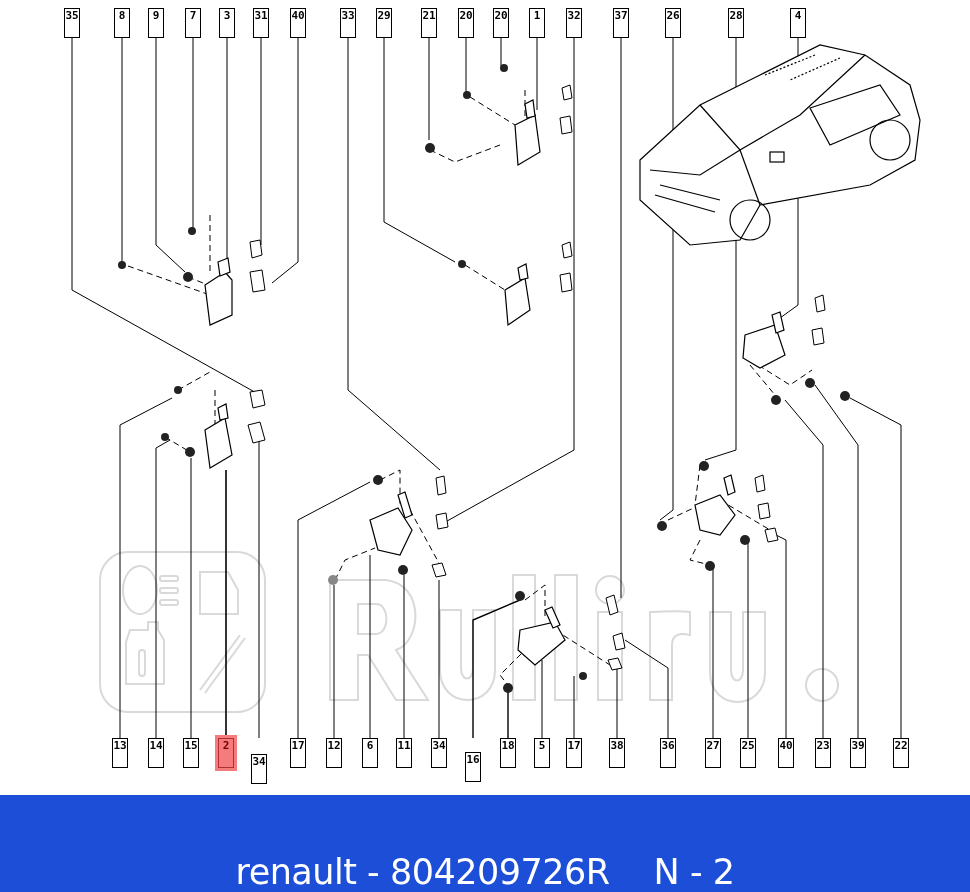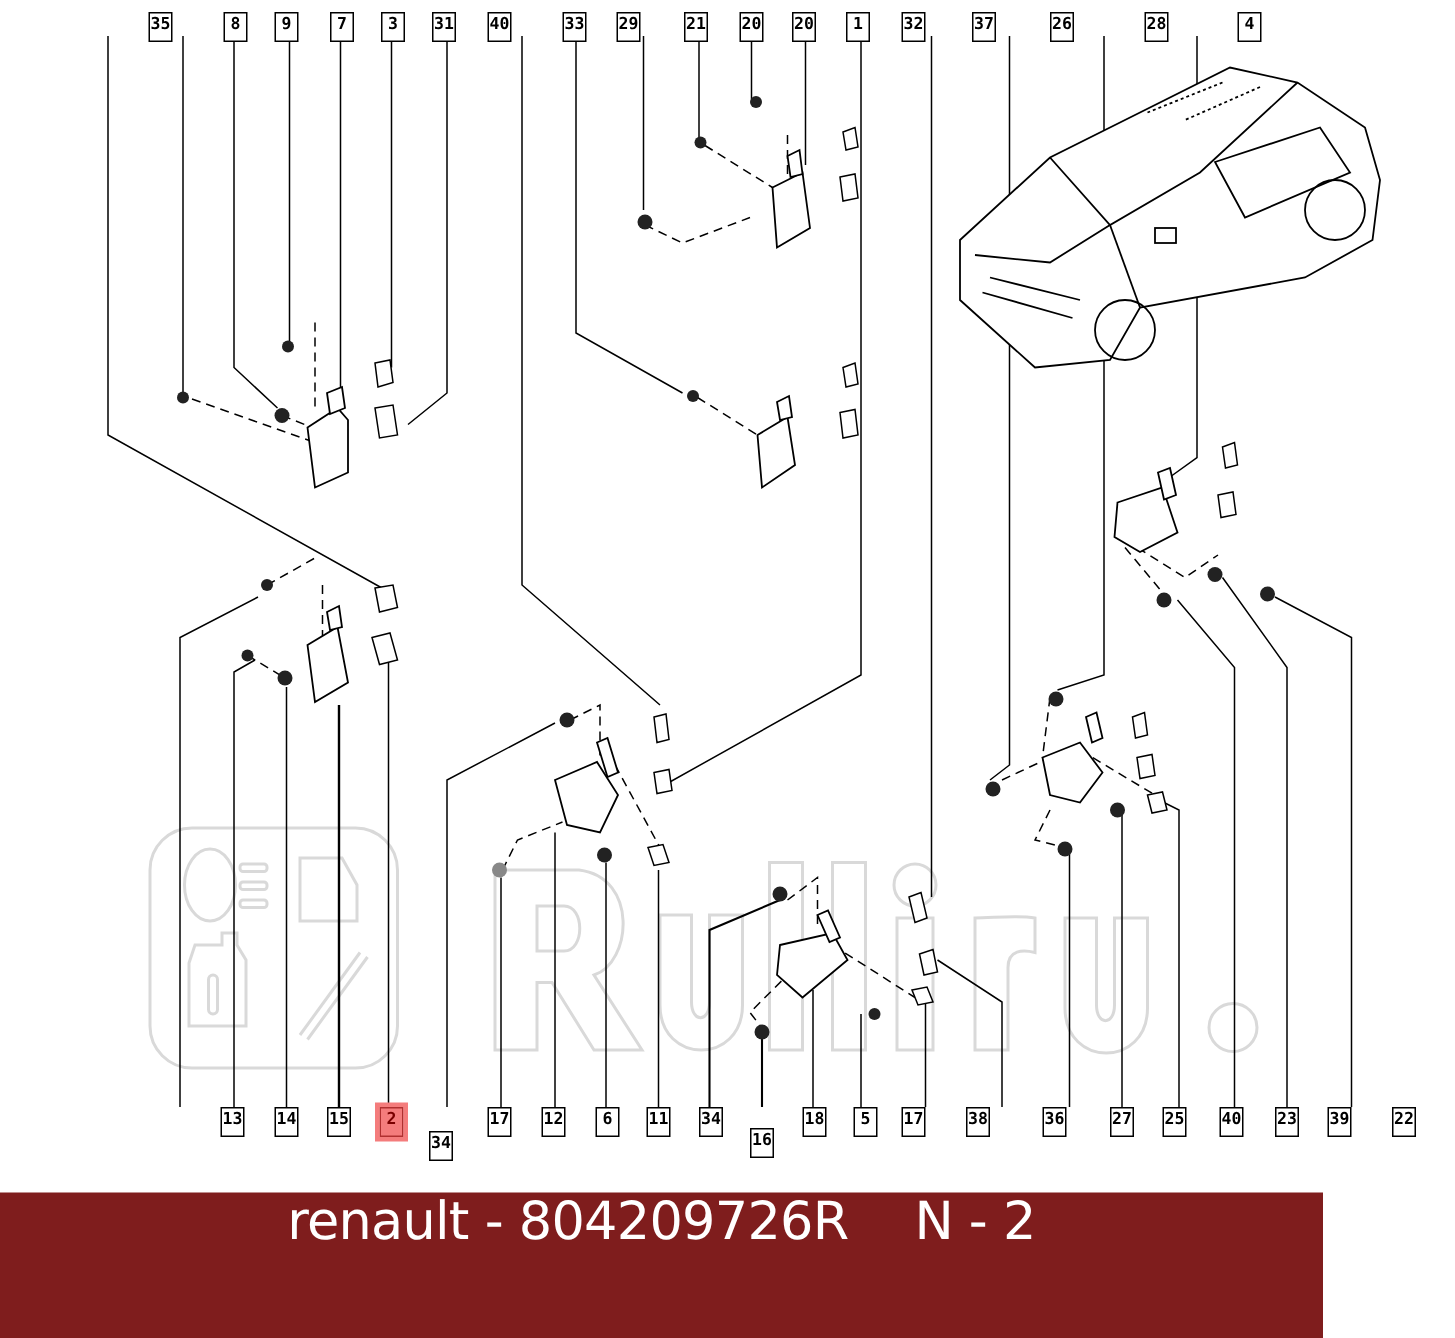--- a/index.html
+++ b/index.html
@@ -1,25 +1,25 @@
 <!DOCTYPE html>
 <html><head>
 <meta charset="utf-8">
 <style>
   html, body { margin:0; padding:0; background:#ffffff; }
   body { width:970px; height:892px; position:relative; overflow:hidden;
          font-family:"Liberation Sans", sans-serif; }
   #diagram { position:absolute; left:0; top:0; width:970px; height:795px; background:#fff; }
   #diagram svg { position:absolute; left:0; top:0; }
-  .callout { position:absolute; width:16px; height:20px; box-sizing:border-box;
+  .callout { position:absolute; width:16px; height:30px; box-sizing:border-box;
              border:1px solid #000; background:#fff; font-family:"DejaVu Sans Mono", monospace;
-             font-size:11px; font-weight:bold; line-height:14px; text-align:center; color:#000; cursor:pointer;margin-left:35px; }
+             font-size:11px; font-weight:bold; line-height:14px; text-align:center; color:#000; cursor:pointer; }
   .callout.hl { background:#f47c7c; border-color:#b03030; color:#7a0000; outline:3px solid #f47c7c; }
-  #footer { position:absolute; left:0; top:795px; width:882px; height:97px; background:#7f1d1d;
-            display:flex; align-items:flex-start; justify-content:center; }
+  #footer { position:absolute; left:0; top:795px; width:970px; height:97px; background:#1d4ed8;
+            display:flex; align-items:flex-end; justify-content:center; }
   #footer .txt { color:#ffffff; font-family:"DejaVu Sans", sans-serif; font-size:35px; letter-spacing:-0.5px; }
   #footer .gap { display:inline-block; width:44px; }
 </style>
 </head>
 <body>
 
 <div id="diagram">
   <svg width="970" height="795" viewBox="0 0 970 795">
 
     <g fill="none" stroke="#d9d9d9" stroke-width="2">

